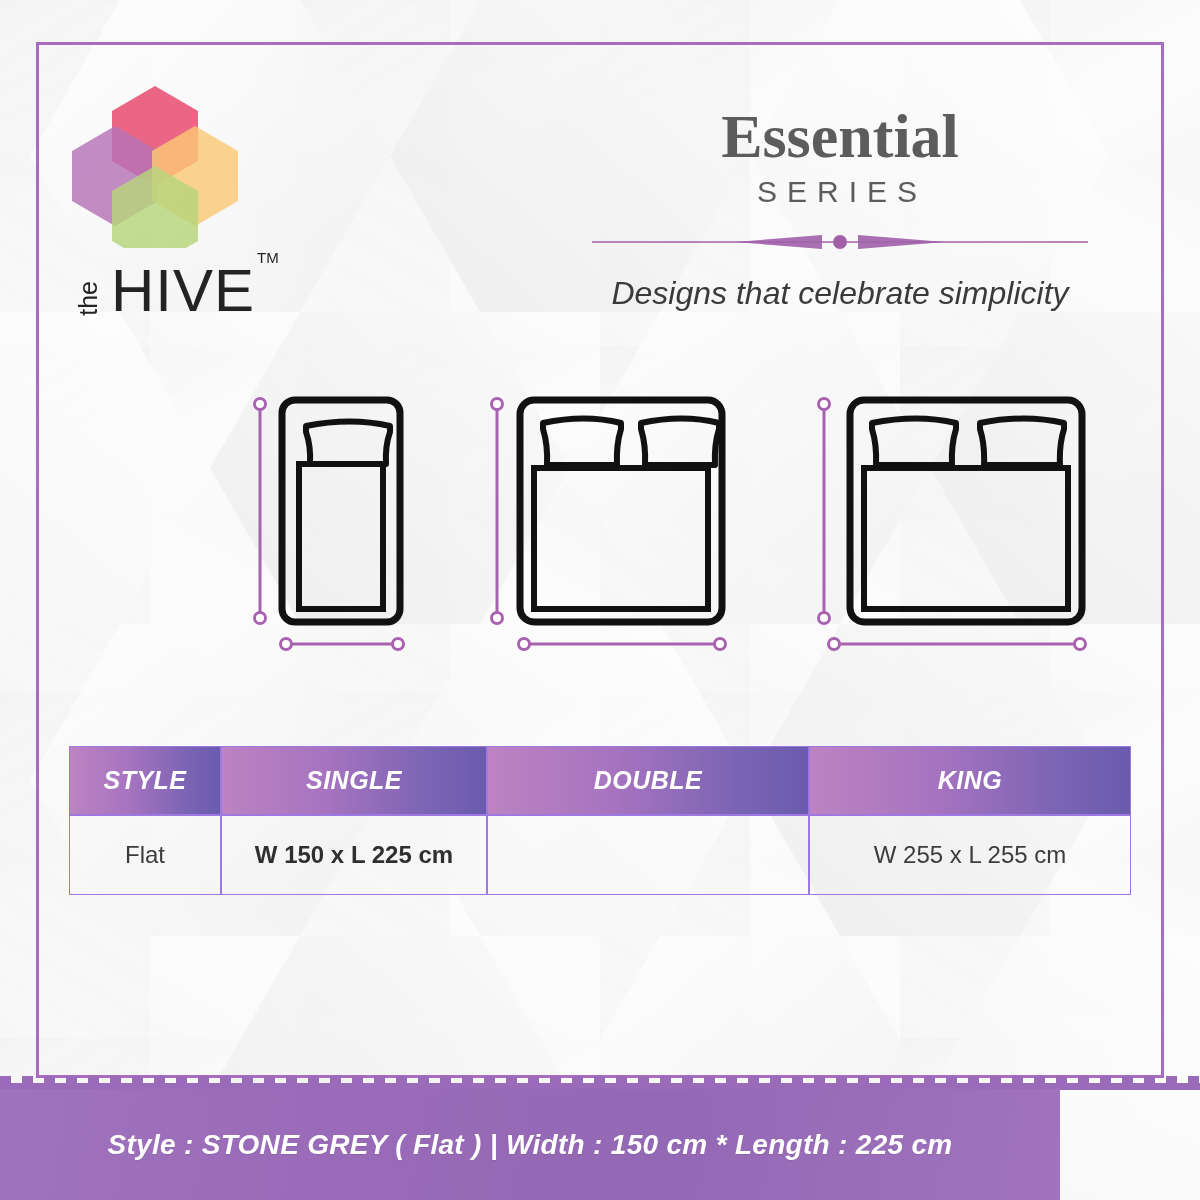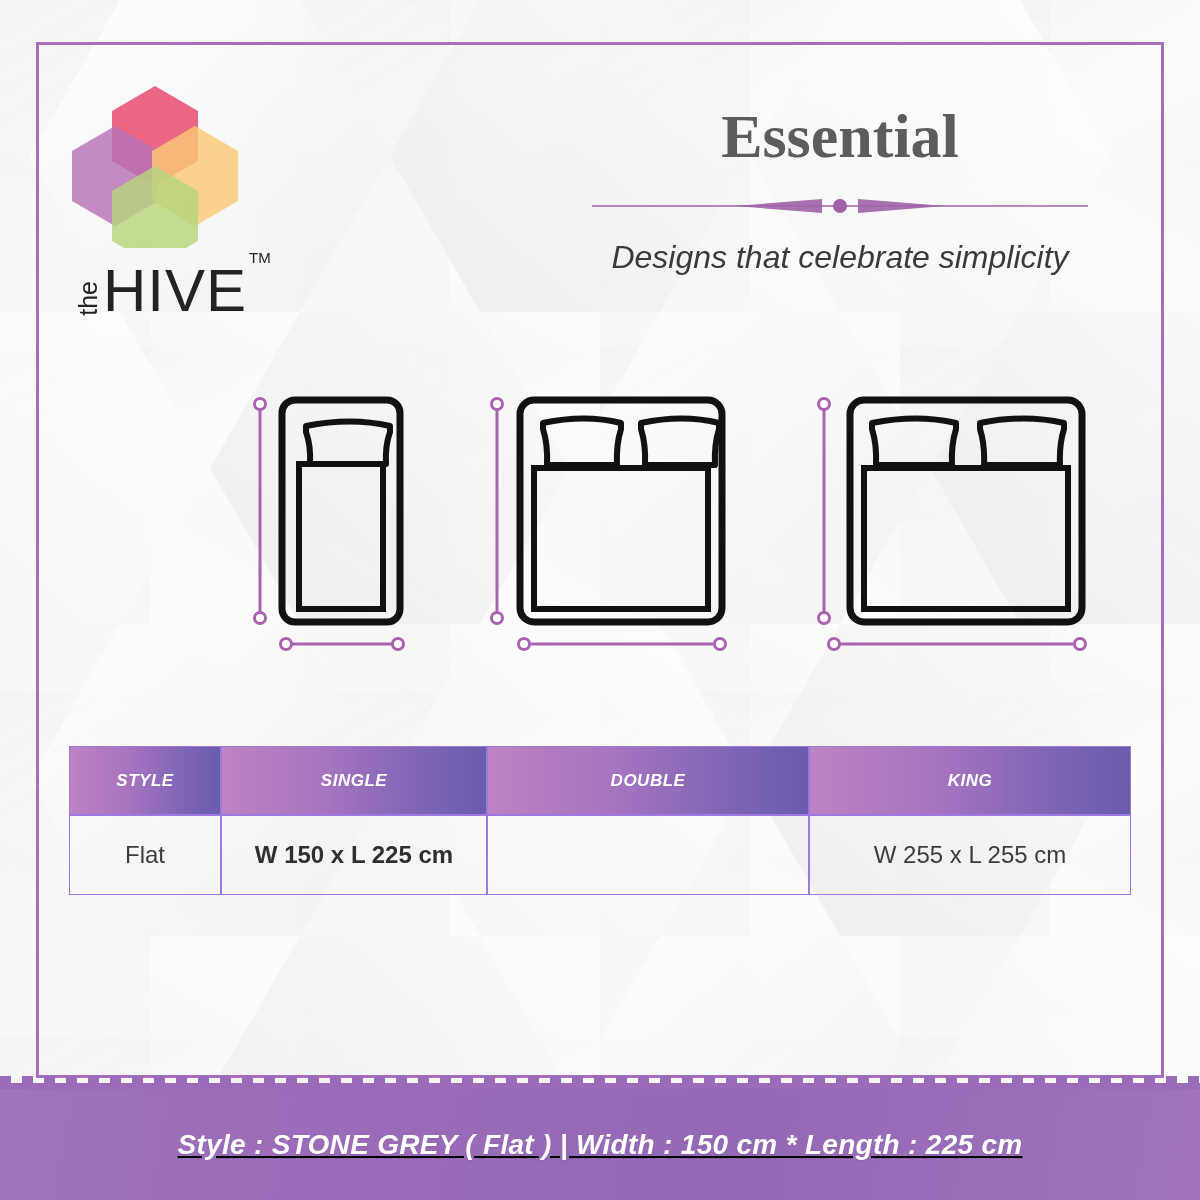--- a/index.html
+++ b/index.html
@@ -78,20 +78,21 @@
     font-weight: 400;
     margin-right: 2px;
     margin-bottom: 2px;
   }
   .logo-hive {
     font-size: 60px;
     letter-spacing: 1px;
     color: #232323;
     line-height: 0.92;
     font-weight: 400;
+    margin-left: 8px;
   }
   .logo-tm {
     font-size: 15px;
     color: #232323;
     align-self: flex-start;
     margin-top: 4px;
     margin-left: 2px;
     line-height: 1;
   }
 
@@ -147,21 +148,21 @@
     left: 69px;
     top: 746px;
     width: 1062px;
     border-collapse: separate;
     border-spacing: 0;
     table-layout: fixed;
   }
   .spec-table th {
     height: 69px;
     color: #ffffff;
-    font-size: 17px;
+    font-size: 25px;
     font-weight: bold;
     font-style: italic;
     letter-spacing: 0.5px;
     text-align: center;
     border: 1px solid #9d77e2;
     box-sizing: border-box;
     background: linear-gradient(90deg, #bd83c2 0%, #a874c0 38%, #7b64b4 78%, #6a5bae 100%);
   }
   .spec-table td {
     height: 80px;
@@ -187,27 +188,26 @@
     position: absolute;
     left: 0;
     top: 1076px;
     width: 1200px;
     height: 14px;
   }
   .footer-band {
     position: absolute;
     left: 0;
     top: 1089px;
-    width: 1200px;
+    width: 1060px;
     height: 111px;
     background: linear-gradient(100deg, #a073bd 0%, #9a6bb8 30%, #9368b4 62%, #a173be 100%);
     display: flex;
     align-items: center;
     justify-content: center;
-    text-decoration: underline;
   }
   .footer-text {
     color: #ffffff;
     font-size: 28px;
     font-weight: bold;
     font-style: italic;
     letter-spacing: 0.3px;
     white-space: nowrap;
     text-shadow: 0 1px 1px rgba(0,0,0,0.08);
   }
@@ -263,20 +263,21 @@
     </svg>
     <div class="logo-word">
       <span class="logo-the">the</span>
       <span class="logo-hive">HIVE</span>
       <span class="logo-tm">TM</span>
     </div>
   </div>
 
   <div class="head-right">
     <div class="title-essential">Essential</div>
+    <div class="title-series">SERIES</div>
     <svg class="ornament" width="500" height="22" viewBox="0 0 500 22" xmlns="http://www.w3.org/2000/svg">
       <line x1="2" y1="11" x2="498" y2="11" stroke="#a060a8" stroke-width="1.6"></line>
       <polygon points="145,11 232,4 232,18" fill="#a060a8" opacity="0.9"></polygon>
       <polygon points="355,11 268,4 268,18" fill="#a060a8" opacity="0.9"></polygon>
       <circle cx="250" cy="11" r="7" fill="#a060a8"></circle>
     </svg>
     <div class="tagline">Designs that celebrate simplicity</div>
   </div>
 
   <div class="beds">

